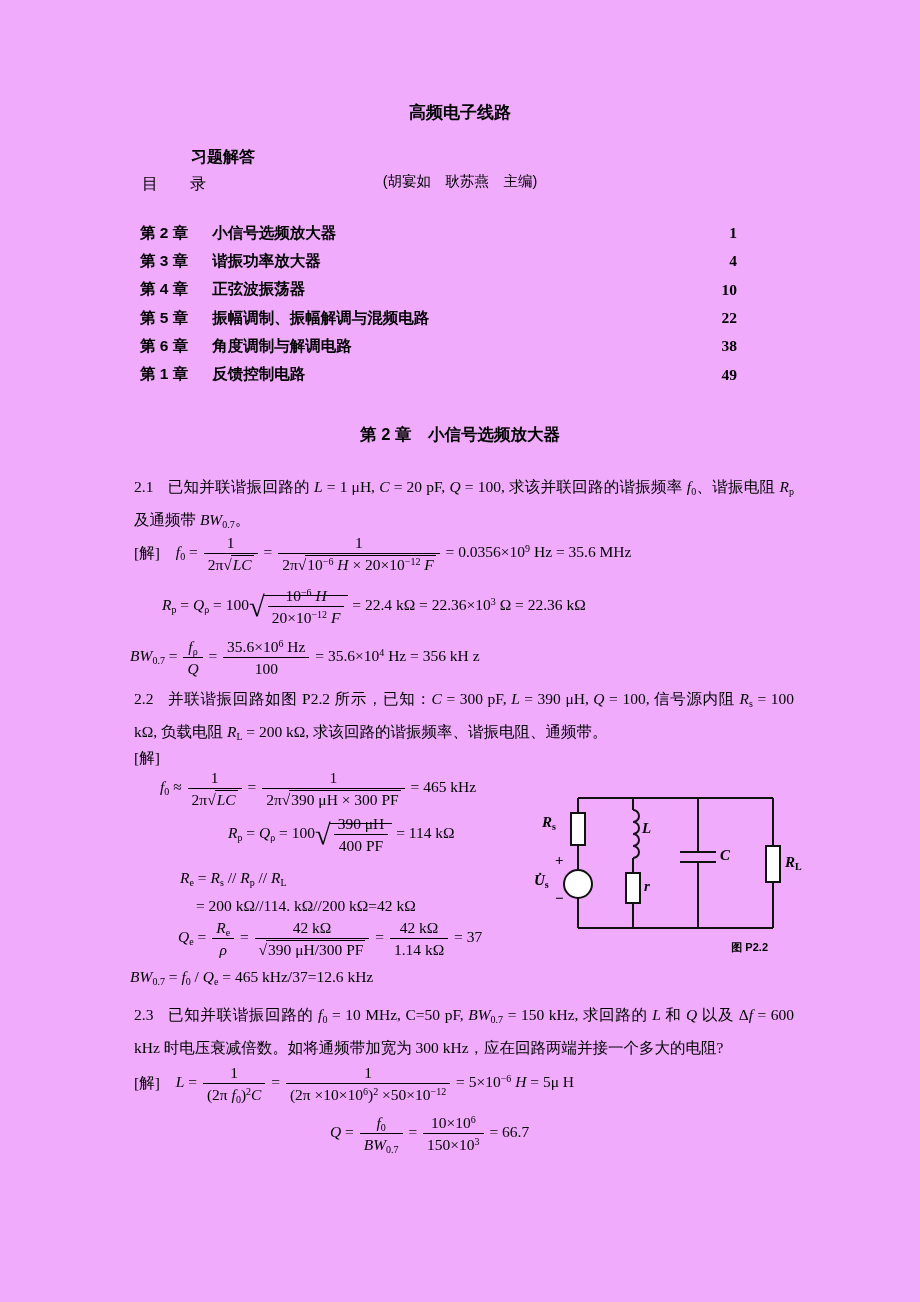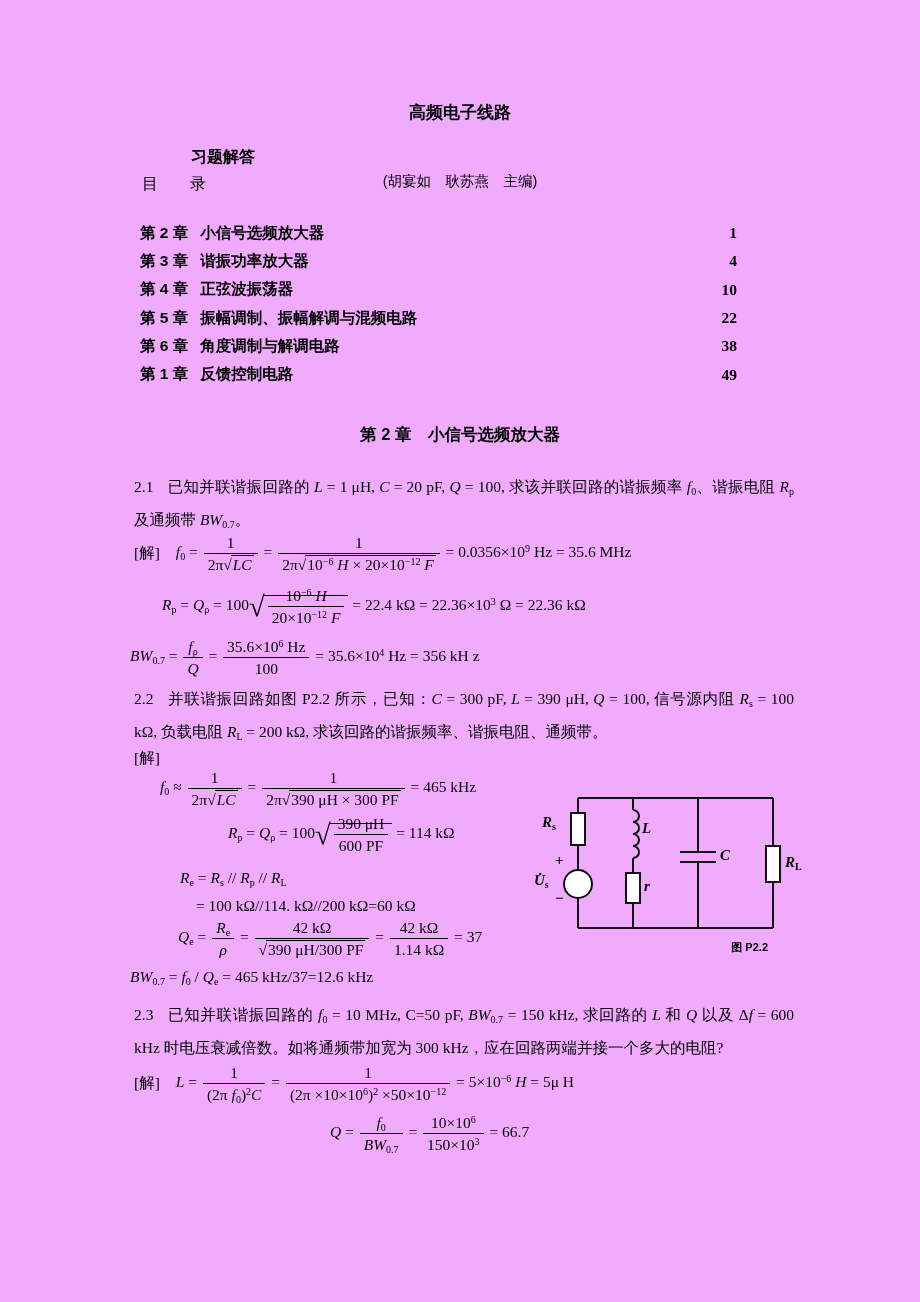--- a/index.html
+++ b/index.html
@@ -6,21 +6,21 @@
   body{width:920px;height:1302px;overflow:hidden;}
   .page{position:relative;width:920px;height:1302px;background:#f0abfc;color:#000;
         font-family:"Liberation Serif","DejaVu Serif",serif;font-size:15.5px;}
   .abs{position:absolute;}
   .hei{font-family:"Liberation Sans","DejaVu Sans",sans-serif;font-weight:bold;}
   .center{left:0;width:920px;text-align:center;}
   
   .toc{left:140px;top:219px;width:597px;}
   .toc-row{display:flex;align-items:center;height:28.3px;}
   .toc-ch{font-family:"Liberation Sans","DejaVu Sans",sans-serif;font-weight:bold;white-space:pre;}
-  .toc-ti{font-family:Liberation Serif, serif;font-weight:bold;margin-left:12px;}
+  .toc-ti{font-family:Liberation Serif, serif;font-weight:bold;margin-left:24px;}
   .toc-sp{flex:1;}
   .toc-pg{font-weight:bold;text-align:right;min-width:26px;}
   
   .para{line-height:33px;text-align:justify;}
   .pnum{margin-right:14px;}
   
   .fline{display:flex;align-items:center;white-space:nowrap;font-size:15.5px;}
   .sol{margin-right:16px;}
   .fr{display:inline-block;vertical-align:middle;text-align:center;margin:0 2px;line-height:1.25;}
   .nu{display:block;border-bottom:1px solid #000;padding:0 4px 1px;}
@@ -104,27 +104,27 @@
   </div>
 
   <div class="abs para" style="left:134px;top:682px;width:660px;">
     <span class="pnum">2.2</span><span>并联谐振回路如图 P2.2 所示，已知：<i>C</i> = 300 pF, <i>L</i> = 390 μH, <i>Q</i> = 100, 信号源内阻 <i>R</i><sub>s</sub> = 100 kΩ, 负载电阻 <i>R</i><sub>L</sub> = 200 kΩ, 求该回路的谐振频率、谐振电阻、通频带。</span>
   </div>
   <div class="abs" style="left:134px;top:748px;">[解]</div>
   <div class="abs fline" style="left:160px;top:768px;">
     <span><i>f</i><sub>0</sub> ≈ <span class="fr"><span class="nu">1</span><span class="de">2π<span class="sq"><span class="rd">√</span><span class="ov"><i>LC</i></span></span></span></span> = <span class="fr"><span class="nu">1</span><span class="de">2π<span class="sq"><span class="rd">√</span><span class="ov">390 μH × 300 PF</span></span></span></span> = 465 kHz</span>
   </div>
   <div class="abs fline" style="left:180px;top:814px;margin-left:48px;">
-    <span><i>R</i><sub>p</sub> = <i>Q</i><sub>ρ</sub> = 100<span class="sq big"><span class="rd">√</span><span class="ov"><span class="fr"><span class="nu">390 μH</span><span class="de">600 PF</span></span></span></span> = 114 kΩ</span>
+    <span><i>R</i><sub>p</sub> = <i>Q</i><sub>ρ</sub> = 100<span class="sq big"><span class="rd">√</span><span class="ov"><span class="fr"><span class="nu">390 μH</span><span class="de">400 PF</span></span></span></span> = 114 kΩ</span>
   </div>
   <div class="abs fline" style="left:180px;top:869px;">
     <span><i>R</i><sub>e</sub> = <i>R</i><sub>s</sub> // <i>R</i><sub>p</sub> // <i>R</i><sub>L</sub></span>
   </div>
   <div class="abs fline" style="left:196px;top:897px;">
-    <span>= 100 kΩ//114. kΩ//200 kΩ=60 kΩ</span>
+    <span>= 200 kΩ//114. kΩ//200 kΩ=42 kΩ</span>
   </div>
   <div class="abs fline" style="left:178px;top:918px;align-items:flex-end;">
     <span><i>Q</i><sub>e</sub> = <span class="fr"><span class="nu"><i>R</i><sub>e</sub></span><span class="de"><i>ρ</i></span></span> = <span class="fr"><span class="nu">42 kΩ</span><span class="de"><span class="sq"><span class="rd">√</span><span class="ov">390 μH/300 PF</span></span></span></span> = <span class="fr"><span class="nu">42 kΩ</span><span class="de">1.14 kΩ</span></span> = 37</span>
   </div>
   <div class="abs fline" style="left:130px;top:968px;">
     <span><i>BW</i><sub>0.7</sub> = <i>f</i><sub>0</sub> / <i>Q</i><sub>e</sub> = 465 kHz/37=12.6 kHz</span>
   </div>
 
   <div class="abs fig" style="left:528px;top:788px;">
     <svg width="310" height="150" viewBox="0 0 310 150">

